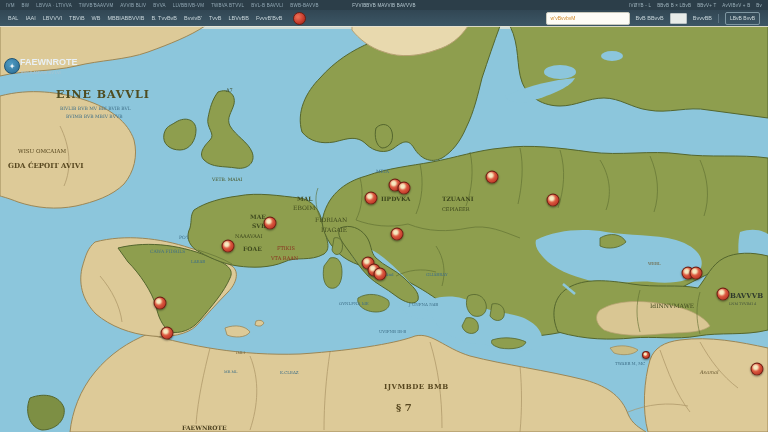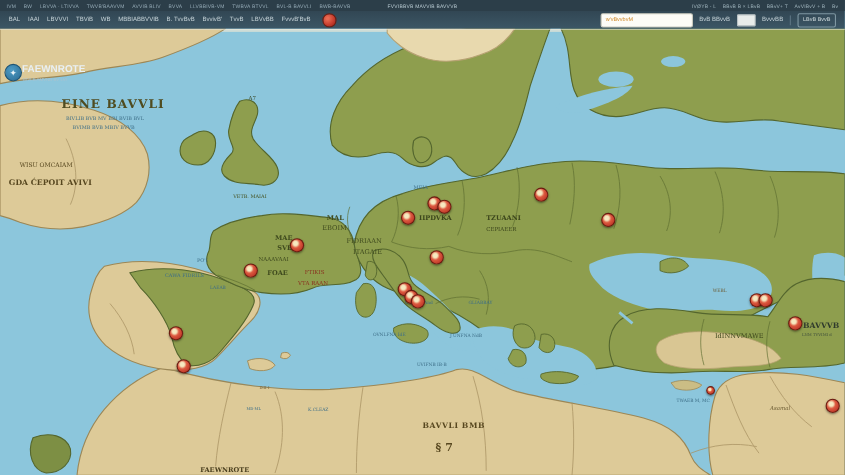--- a/index.html
+++ b/index.html
@@ -216,21 +216,21 @@
       <div class="map-label" style="left: 150px; top: 224px; font-size: 4.5px; color: rgb(61, 110, 135);">CAWA FIDRILS</div>
       <div class="map-label" style="left: 191px; top: 234px; font-size: 4px; color: rgb(61, 110, 135);">LAEAB</div>
       <div class="map-label" style="left: 376px; top: 144px; font-size: 4.5px; color: rgb(61, 110, 135);">MEIA</div>
       <div class="map-label" style="left: 381px; top: 170px; font-size: 6px; color: rgb(60, 70, 28); font-weight: 700;">IIPDVKA</div>
       <div class="map-label" style="left: 442px; top: 170px; font-size: 6px; color: rgb(60, 70, 28); font-weight: 700;">TZUAANI</div>
       <div class="map-label" style="left: 442px; top: 181px; font-size: 5px; color: rgb(60, 70, 28);">CEPIAEER</div>
       <div class="map-label" style="left: 648px; top: 236px; font-size: 4px; color: rgb(107, 91, 51);">WEBL</div>
       <div class="map-label" style="left: 730px; top: 266px; font-size: 7px; color: rgb(47, 58, 44); font-weight: 700;">BAVVVB</div>
       <div class="map-label" style="left: 729px; top: 277px; font-size: 3.5px; color: rgb(65, 80, 60);">LNM TVVIMI d</div>
       <div class="map-label" style="left: 650px; top: 277px; font-size: 6px; color: rgb(60, 70, 28);">IdINNVMAWE</div>
-      <div class="map-label" style="left: 384px; top: 357px; font-size: 7px; color: rgb(87, 71, 31); font-weight: 700; letter-spacing: 0.5px;">BAVVLI BMB</div>
+      <div class="map-label" style="left: 384px; top: 357px; font-size: 7px; color: rgb(87, 71, 31); font-weight: 700; letter-spacing: 0.5px;">IJVMBDE BMB</div>
       <div class="map-label" style="left: 396px; top: 377px; font-size: 10px; color: rgb(87, 71, 31); font-weight: 700;">§ 7</div>
       <div class="map-label" style="left: 182px; top: 399px; font-size: 6px; color: rgb(74, 63, 30); font-weight: 700;">FAEWNROTE</div>
       <div class="map-label" style="left: 339px; top: 276px; font-size: 4px; color: rgb(61, 110, 135);">OVNLFNA IdE</div>
       <div class="map-label" style="left: 409px; top: 277px; font-size: 4px; color: rgb(61, 110, 135);">J UNFNA NdB</div>
       <div class="map-label" style="left: 426px; top: 247px; font-size: 4px; color: rgb(61, 110, 135);">GLIABBAY</div>
       <div class="map-label" style="left: 379px; top: 304px; font-size: 4px; color: rgb(61, 110, 135);">UVIFNB IB-B</div>
       <div class="map-label" style="left: 368px; top: 247px; font-size: 4px; color: rgb(61, 110, 135);">UVAdrhIAnd</div>
       <div class="map-label" style="left: 615px; top: 336px; font-size: 4px; color: rgb(61, 110, 135);">TWAEB M, MC</div>
       <div class="map-label" style="left: 700px; top: 344px; font-size: 5px; color: rgb(107, 91, 51); font-style: italic;">Asamal</div>
       <div class="map-label" style="left: 236px; top: 326px; font-size: 3.5px; color: rgb(107, 91, 51);">IMI-I</div>

